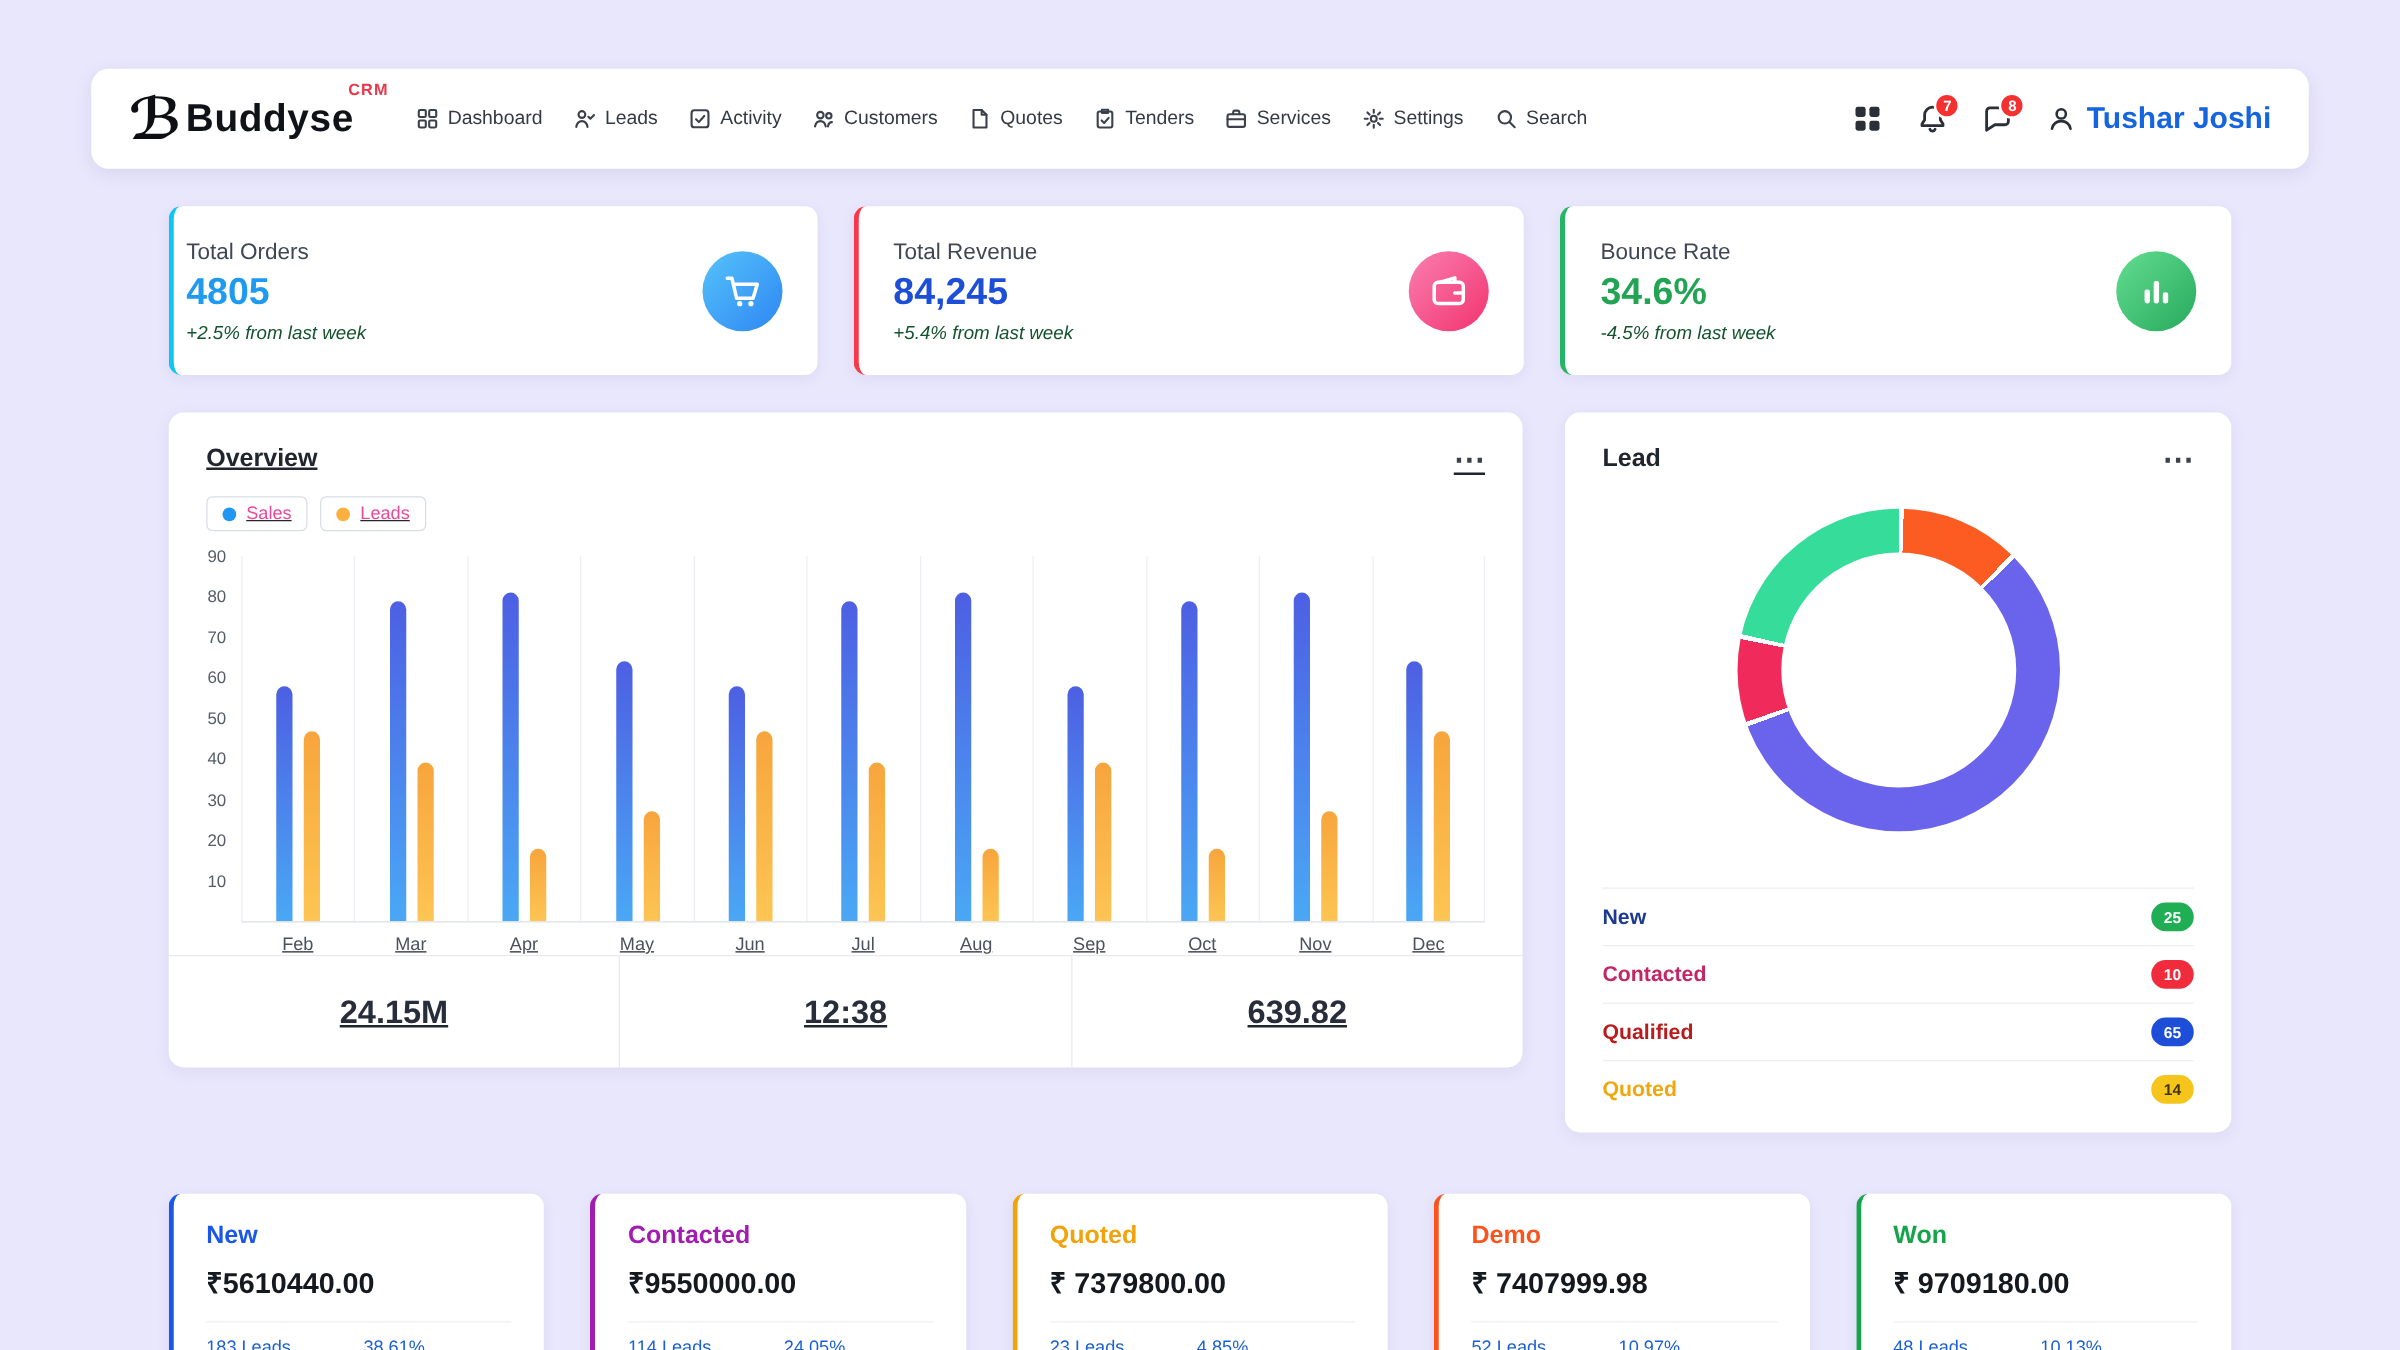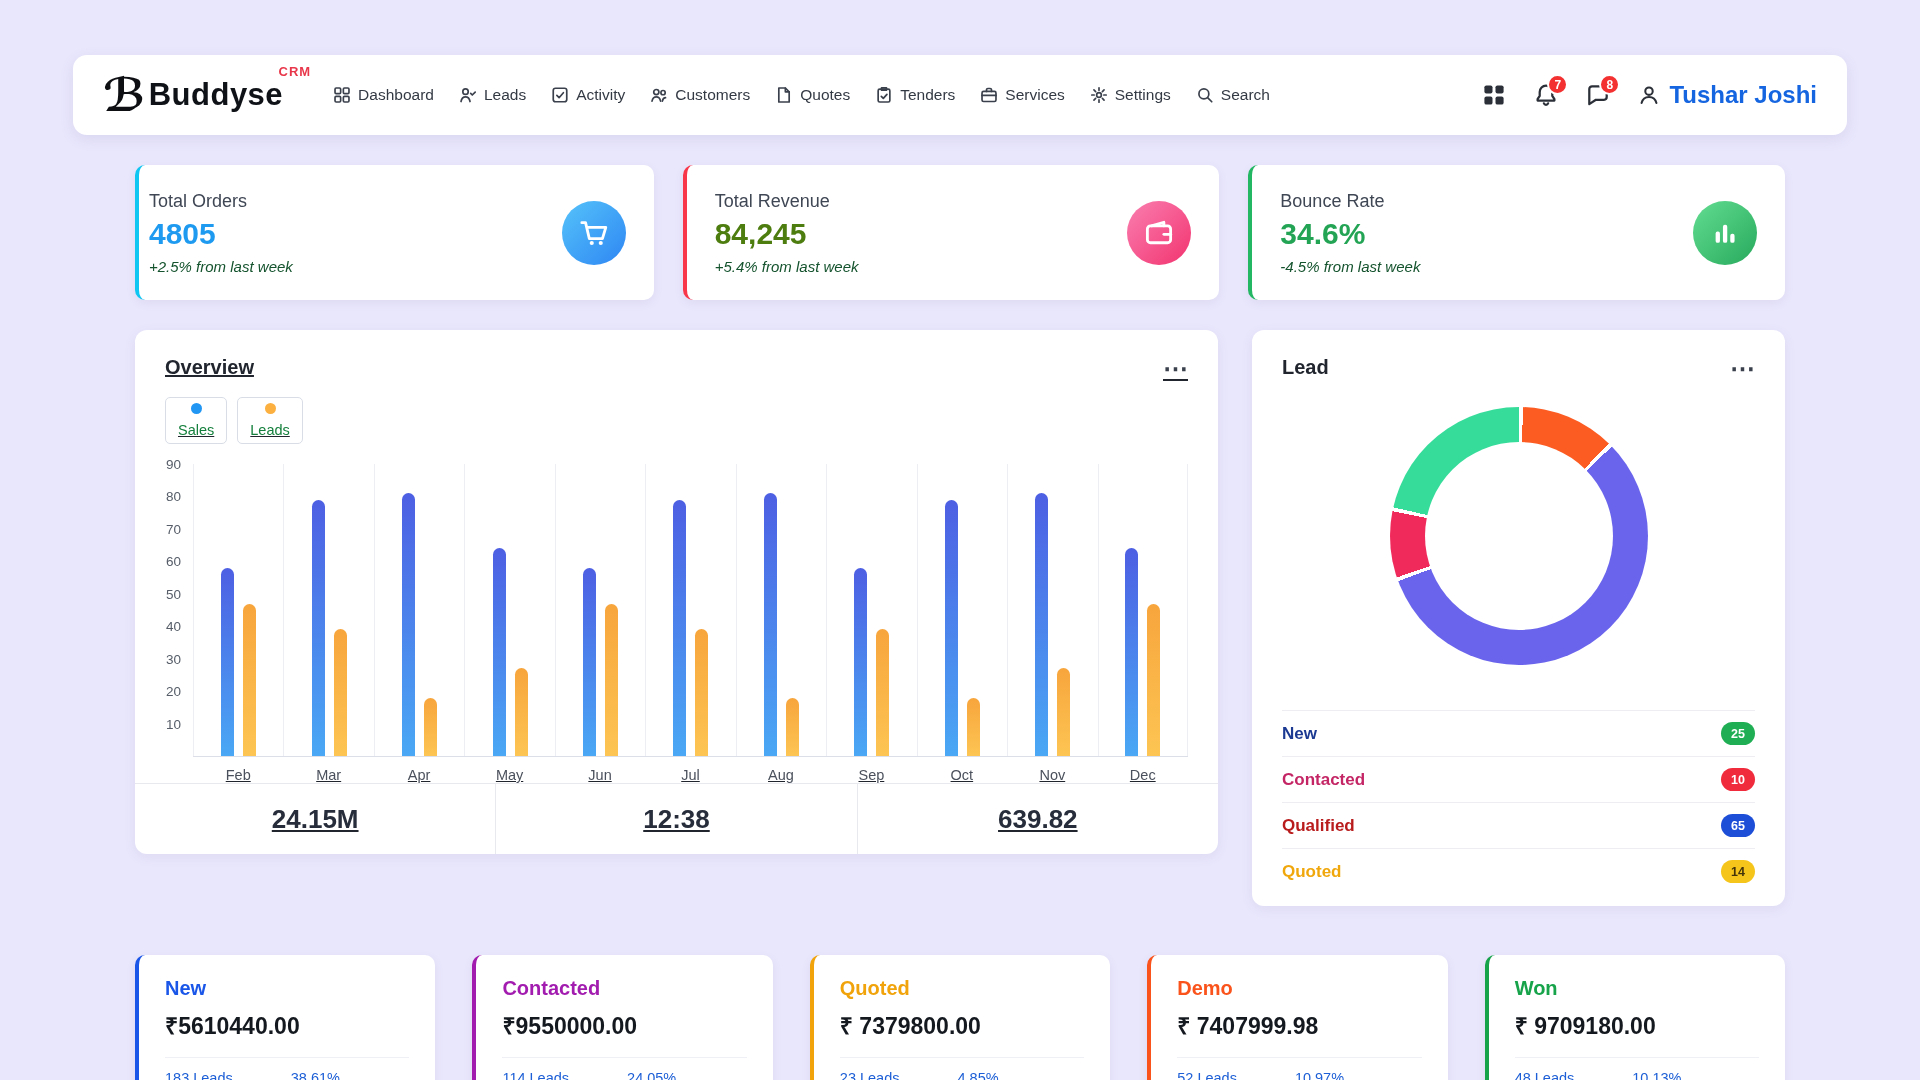--- a/index.html
+++ b/index.html
@@ -62,21 +62,21 @@
   .overview-card { width: 1083px; height: 524px; display: flex; flex-direction: column; text-decoration: underline; }
   .lead-card { flex: 1; height: 576px; display: flex; flex-direction: column; }
   .card-head { display: flex; justify-content: space-between; align-items: center; padding: 26px 30px 0; }
   .card-title { font-size: 20px; font-weight: 700; color: #20252e; }
   .dots { font-size: 25px; font-weight: 700; color: #3a404c; cursor: pointer; line-height: 14px; }
 
   
   .legend { display: flex; gap: 10px; padding: 18px 30px 4px; }
   .chip {
     display: inline-flex; align-items: center; gap: 8px; border: 1px solid #d9dde6;
-    border-radius: 5px; padding: 5px 12px; font-size: 14.5px; color: #15803d; cursor: pointer; flex-direction: column;
+    border-radius: 5px; padding: 5px 12px; font-size: 14.5px; color: #ec4899; cursor: pointer;
   }
   .chip-dot { width: 11px; height: 11px; border-radius: 50%; }
   .chart-area { display: flex; padding: 16px 30px 0 18px; }
   .yaxis { width: 40px; position: relative; height: 292px; flex: none; }
   .ylabel { position: absolute; right: 12px; transform: translateY(50%); font-size: 13.5px; color: #565d68; }
   .plot { flex: 1; display: flex; position: relative; }
   .plot::after { content: ""; position: absolute; left: 0; top: 292px; width: 100%; height: 1px; background: #dcdfe7; }
   .chart-group { flex: 1; display: flex; flex-direction: column; }
   .chart-bars { height: 292px; display: flex; align-items: flex-end; justify-content: center; gap: 9px; border-left: 1px solid #eceef4; }
   .chart-group:last-child .chart-bars { border-right: 1px solid #eceef4; }
@@ -262,21 +262,21 @@
             <svg viewBox="0 0 16 16" fill="none" stroke="currentColor" stroke-width="1.5" stroke-linecap="round" stroke-linejoin="round">
               <path d="M1.5 2.5h2l2 8.5h7l1.8-6H4.2"></path>
               <circle cx="6.8" cy="13.3" r="1.1" fill="currentColor" stroke="none"></circle>
               <circle cx="11.6" cy="13.3" r="1.1" fill="currentColor" stroke="none"></circle>
             </svg>
           </div>
         </div>
         <div class="stat-card" style="border-left-color: rgb(248, 55, 75);">
           <div class="stat-info">
        <div class="stat-title">Total Revenue</div>
-       <div class="stat-value" style="color:#4d7c0f">84,245</div>
+       <div class="stat-value" style="color:#1d4ed8">84,245</div>
        <div class="stat-delta">+5.4% from last week</div>
      </div>
      <div class="stat-icon" style="background:linear-gradient(135deg, #fa7fb0, #f2336f)">
             <svg viewBox="0 0 16 16" fill="none" stroke="currentColor" stroke-width="1.5" stroke-linecap="round" stroke-linejoin="round">
               <rect x="1.8" y="4.2" width="12.4" height="9" rx="1.6"></rect>
               <path d="M4 4.2l6.6-1.9v1.9"></path>
               <path d="M10.6 8.7h3.6"></path>
             </svg>
           </div>
         </div>

